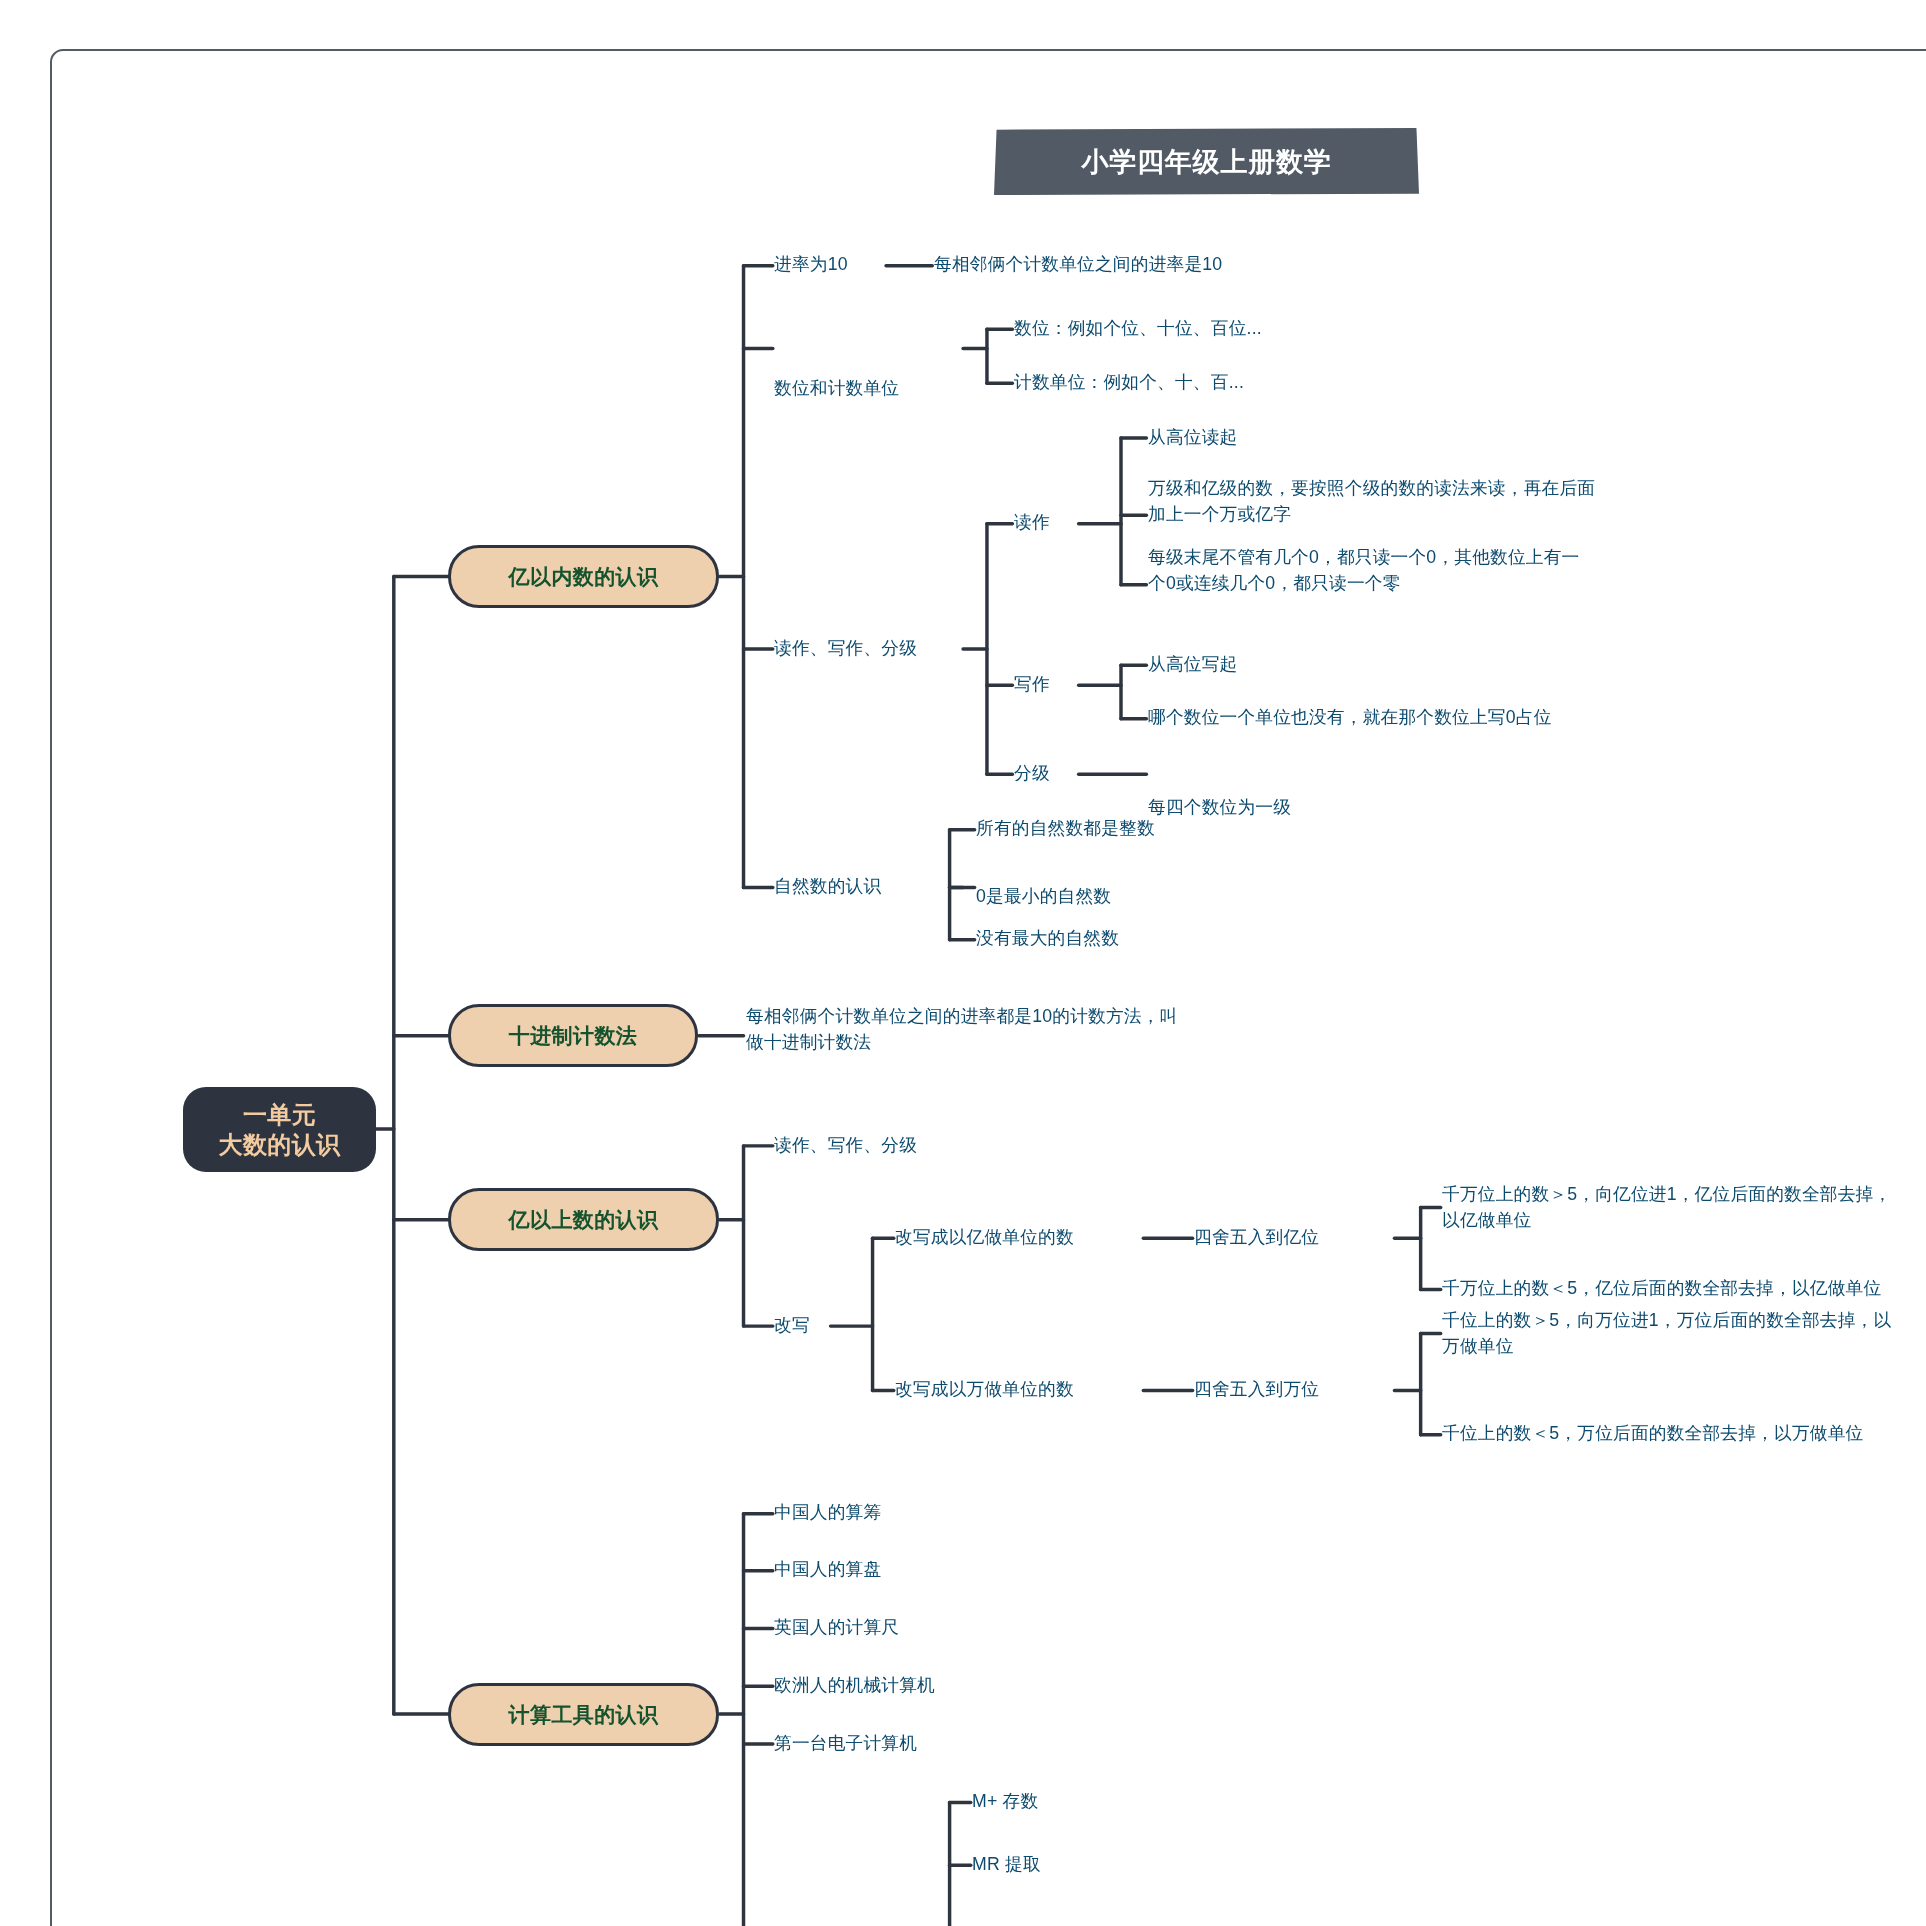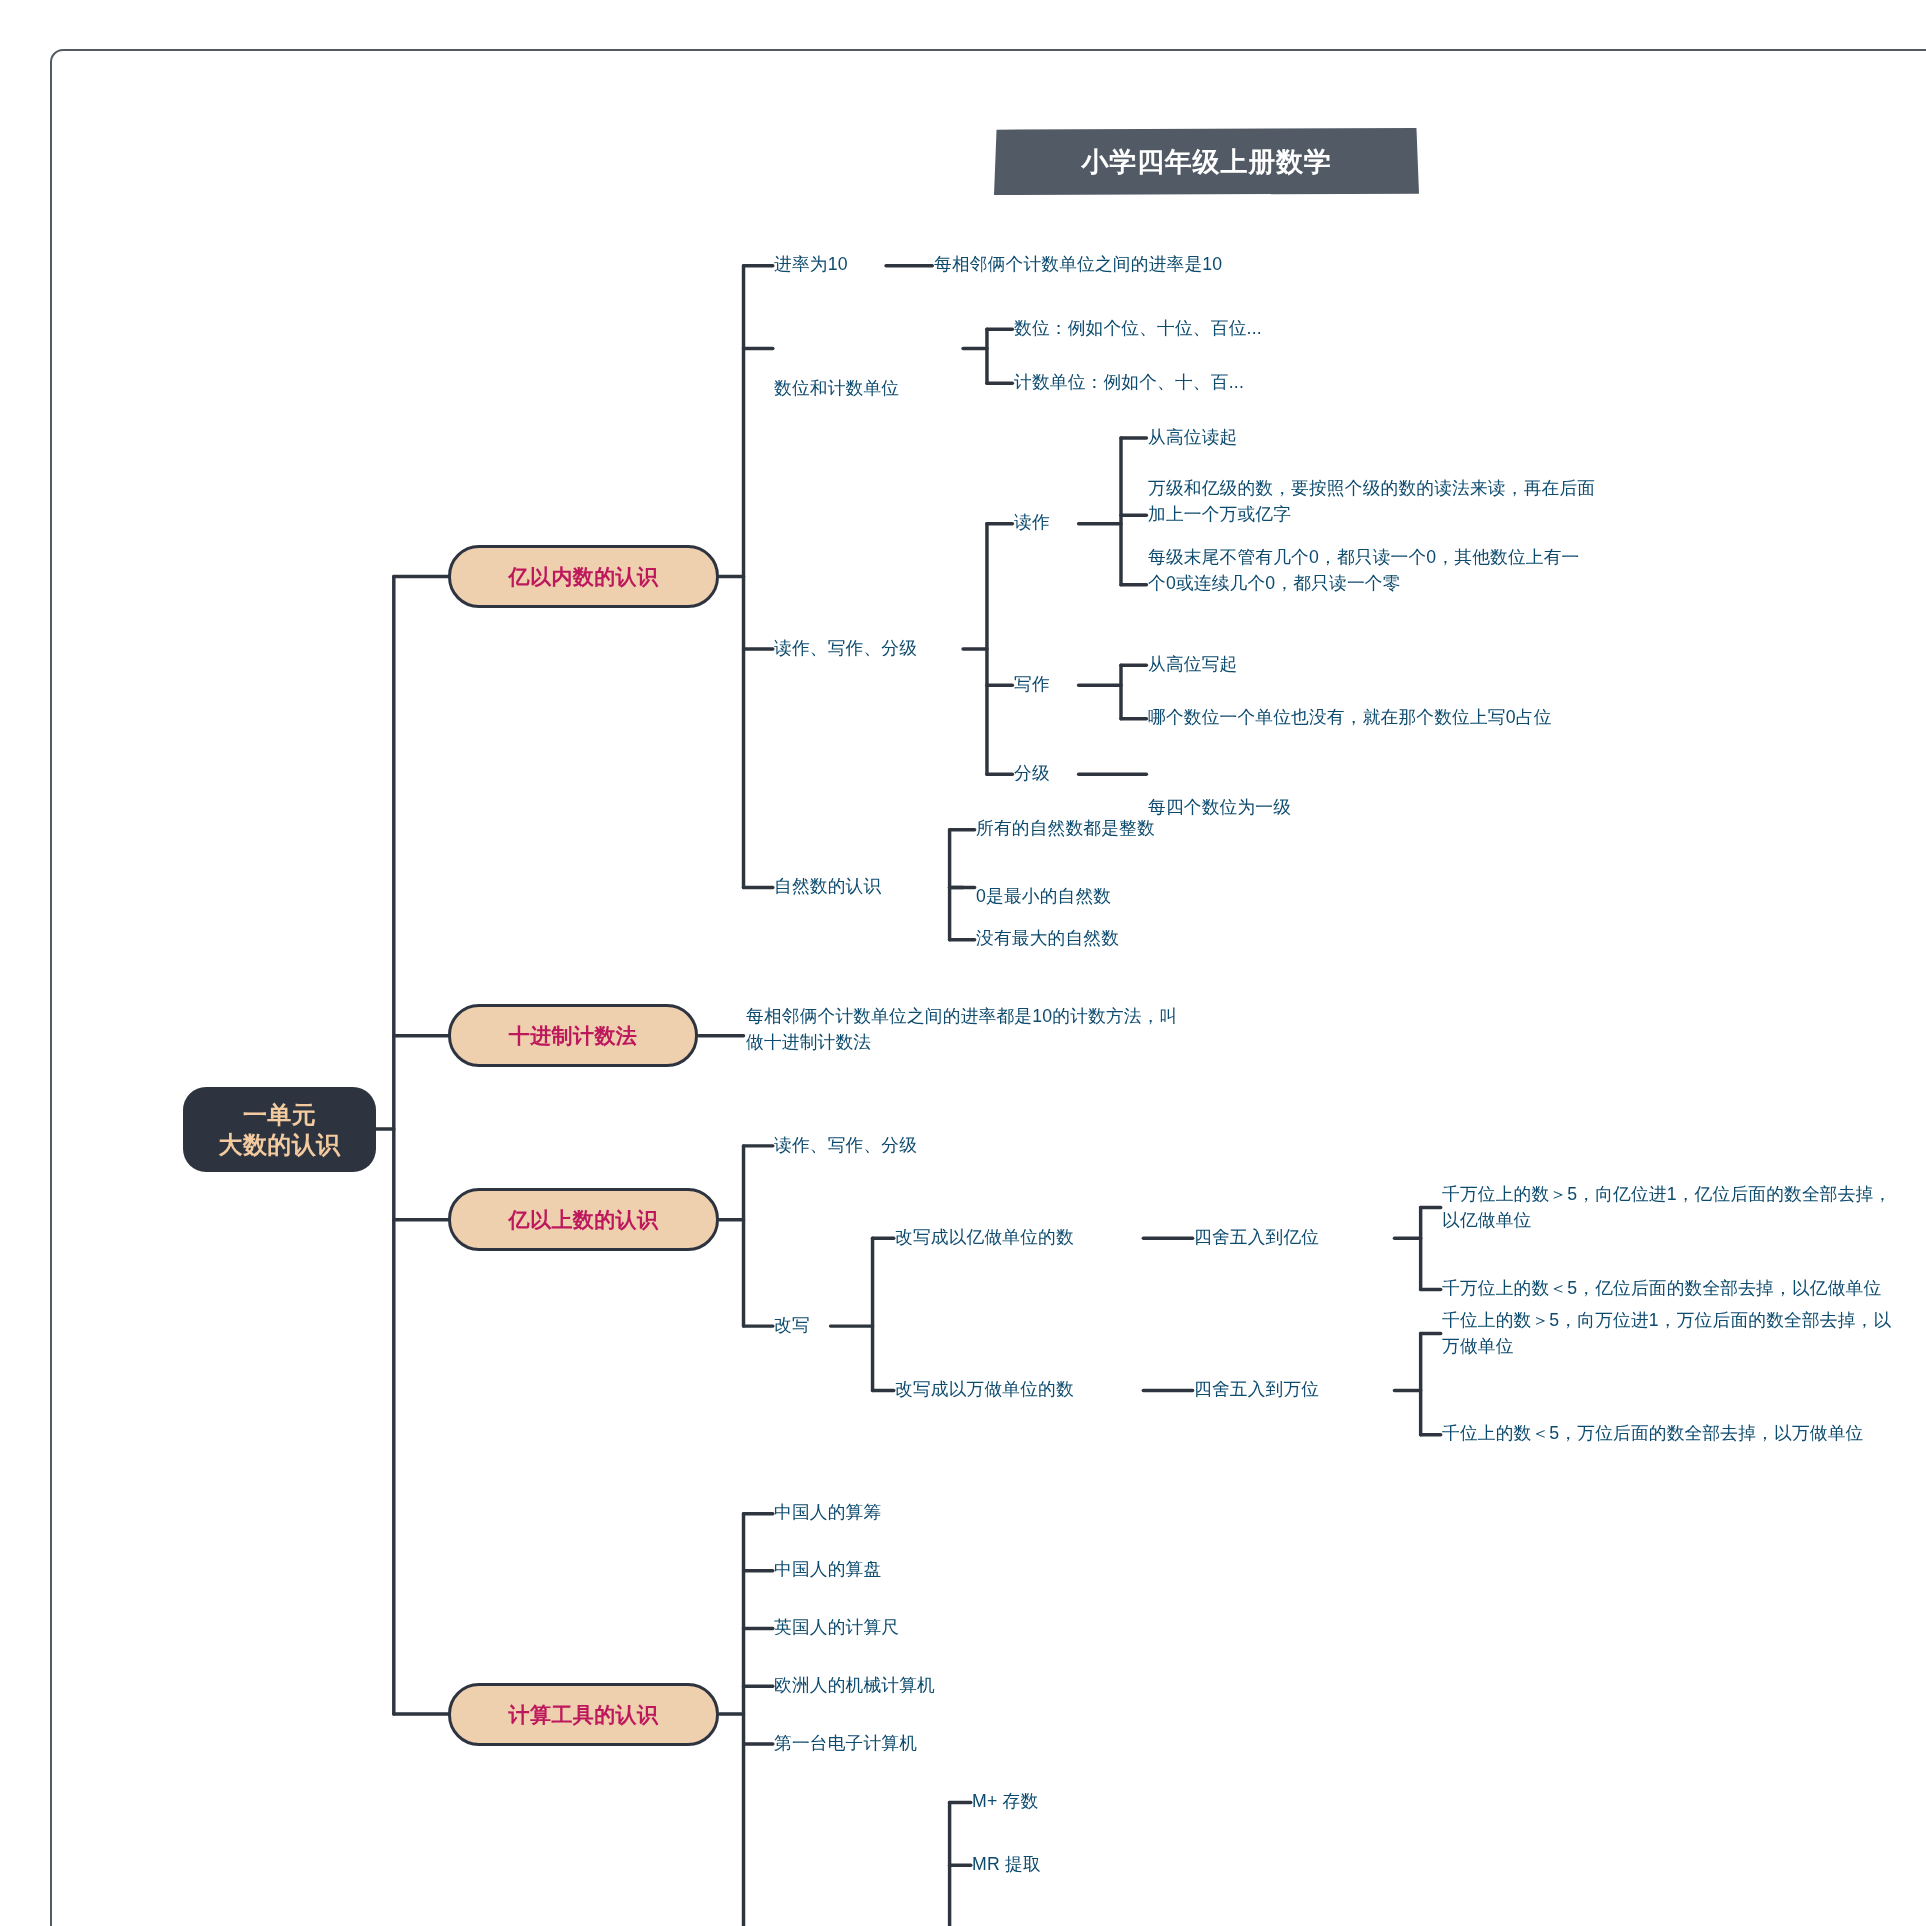--- a/index.html
+++ b/index.html
@@ -92,21 +92,21 @@
   
   .branch-node {
     position: absolute;
     background: #eecfae;
     border: 3.5px solid #2d3440;
     border-radius: 31px;
     box-sizing: border-box;
     display: flex;
     align-items: center;
     justify-content: center;
-    color: #be185d;
+    color: #14532d;
     font-size: 21px;
     font-weight: bold;
     letter-spacing: 0.4px;
     white-space: nowrap;
   }
   
   .text-node {
     position: absolute;
     color: #0c4a6e;
     font-size: 17.7px;

